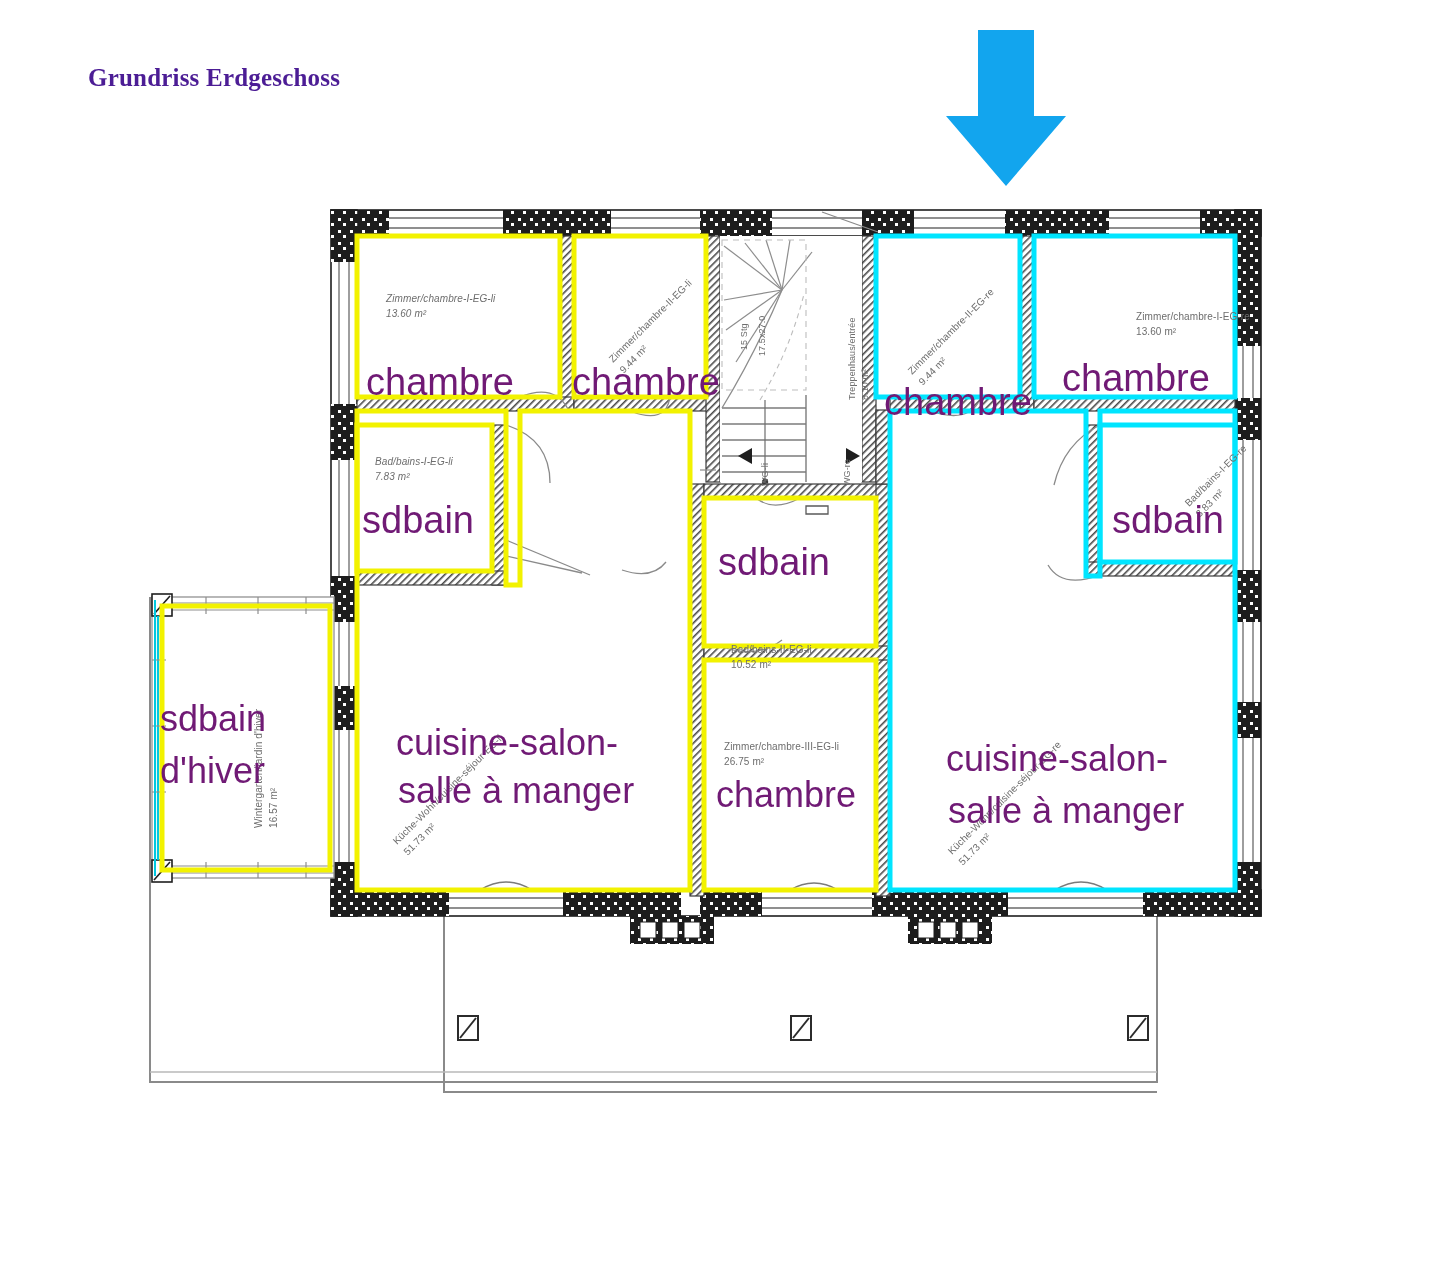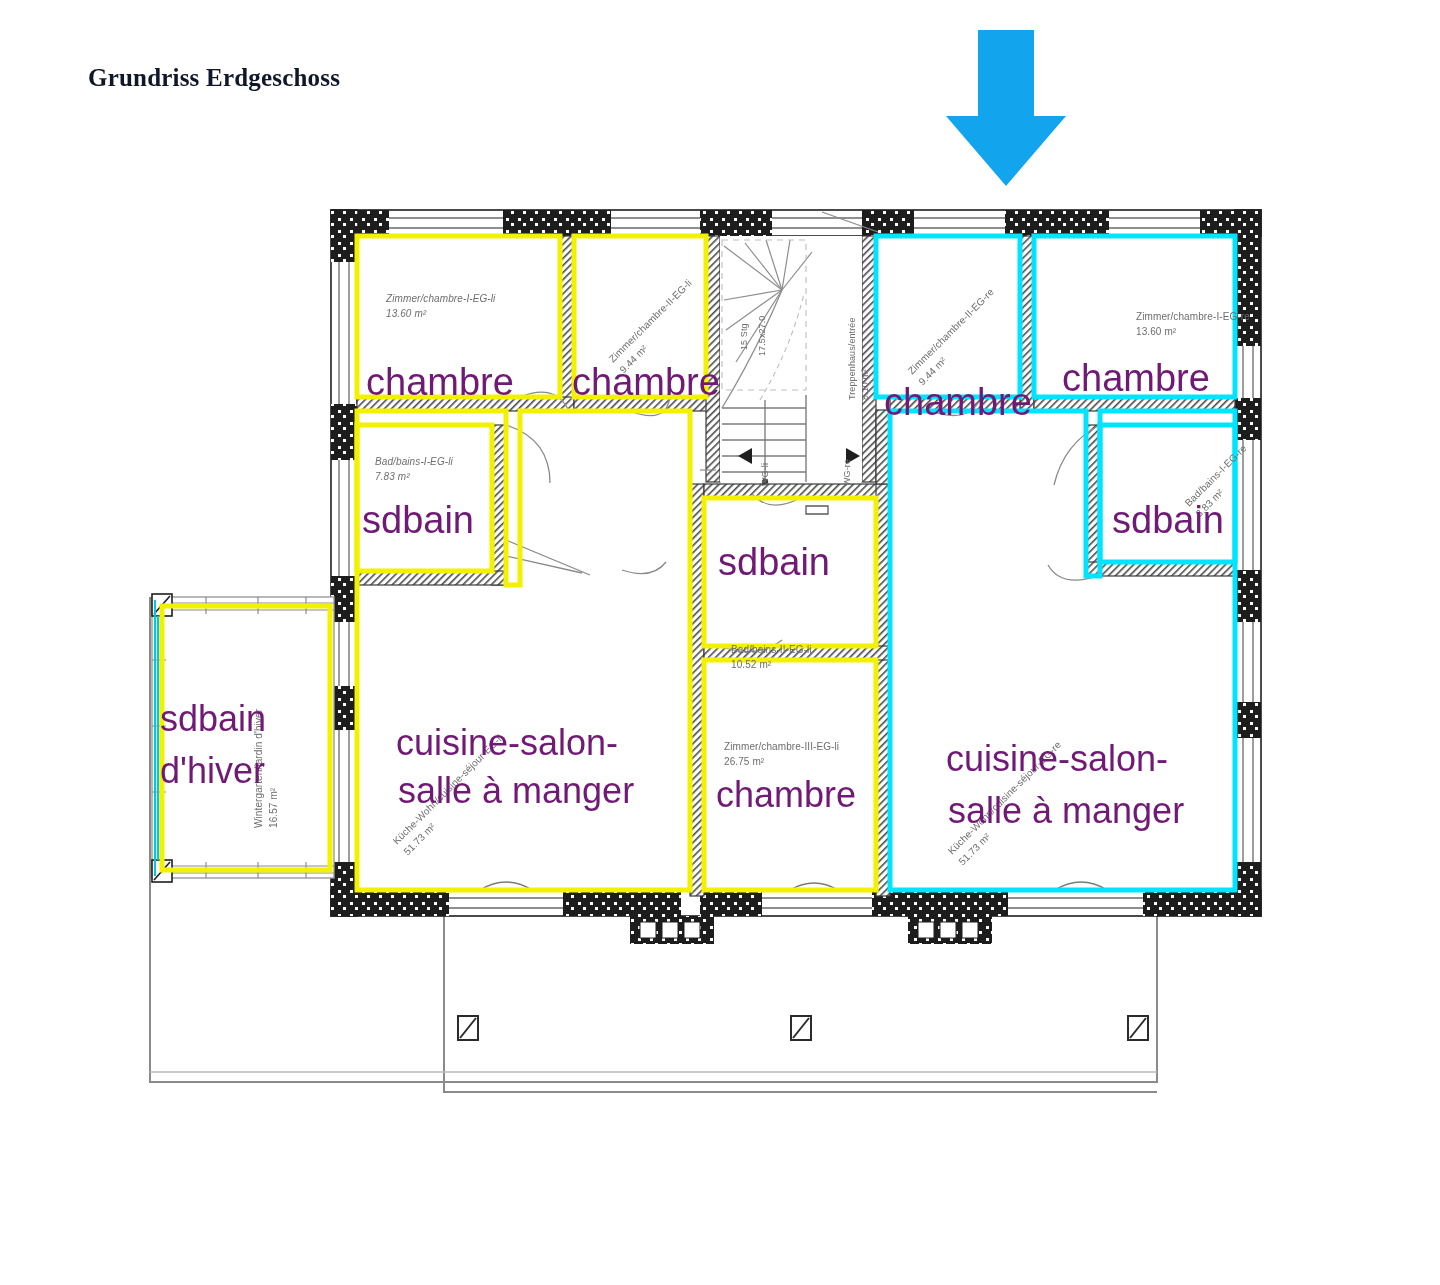--- a/index.html
+++ b/index.html
@@ -21,21 +21,21 @@
     width: 1440px;
     height: 1285px;
   }
   .page-title {
     position: absolute;
     left: 88px;
     top: 64px;
     font-family: "Liberation Serif", serif;
     font-weight: bold;
     font-size: 25px;
-    color: #0f172a;
+    color: #4c1d95;
     letter-spacing: 0.2px;
     white-space: nowrap;
   }
   svg.plan {
     position: absolute;
     left: 0; top: 0;
     width: 1440px;
     height: 1285px;
   }
   

